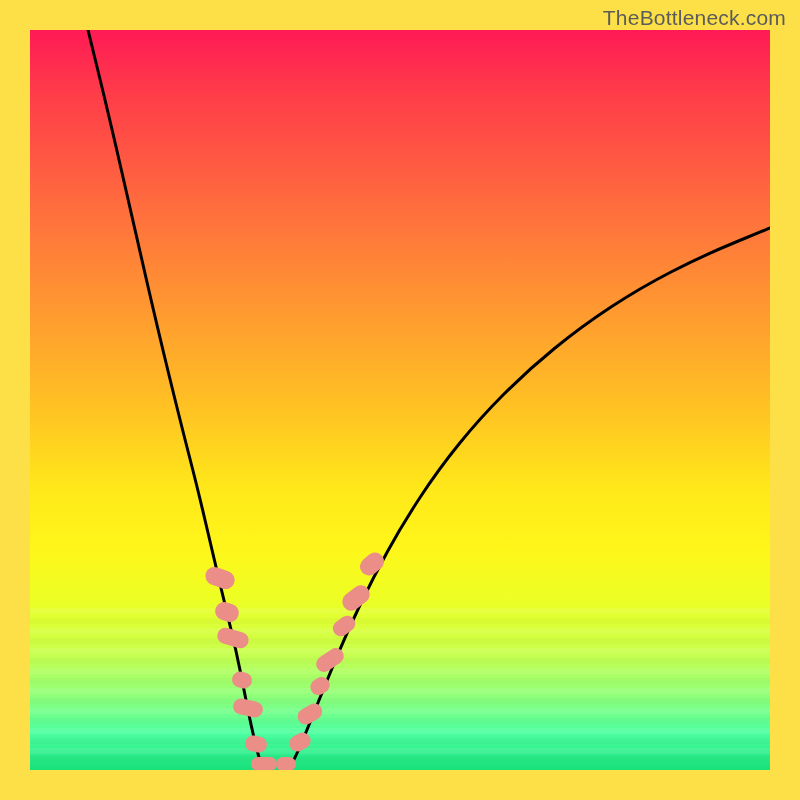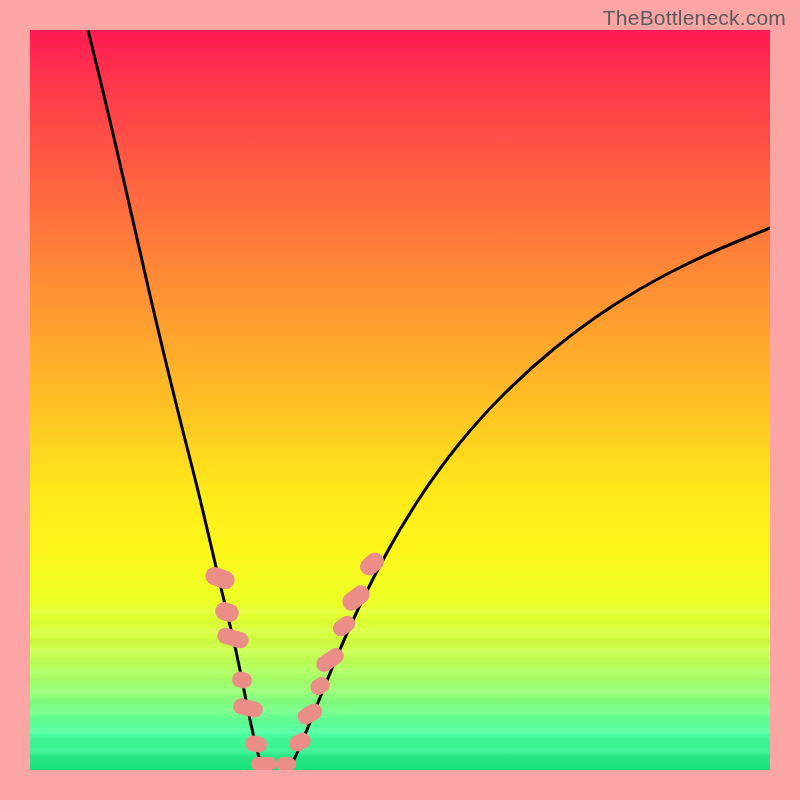--- a/index.html
+++ b/index.html
@@ -10,21 +10,21 @@
     overflow: hidden;
     background: #000;
     font-family: Arial, Helvetica, sans-serif;
   }
   .frame {
     position: absolute;
     top: 0;
     left: 0;
     width: 800px;
     height: 800px;
-    background: #fca5a5;
+    background: #fde047;
   }
   .plot-area {
     position: absolute;
     top: 30px;
     left: 30px;
     width: 740px;
     height: 740px;
     
     background:
       linear-gradient(to bottom,

